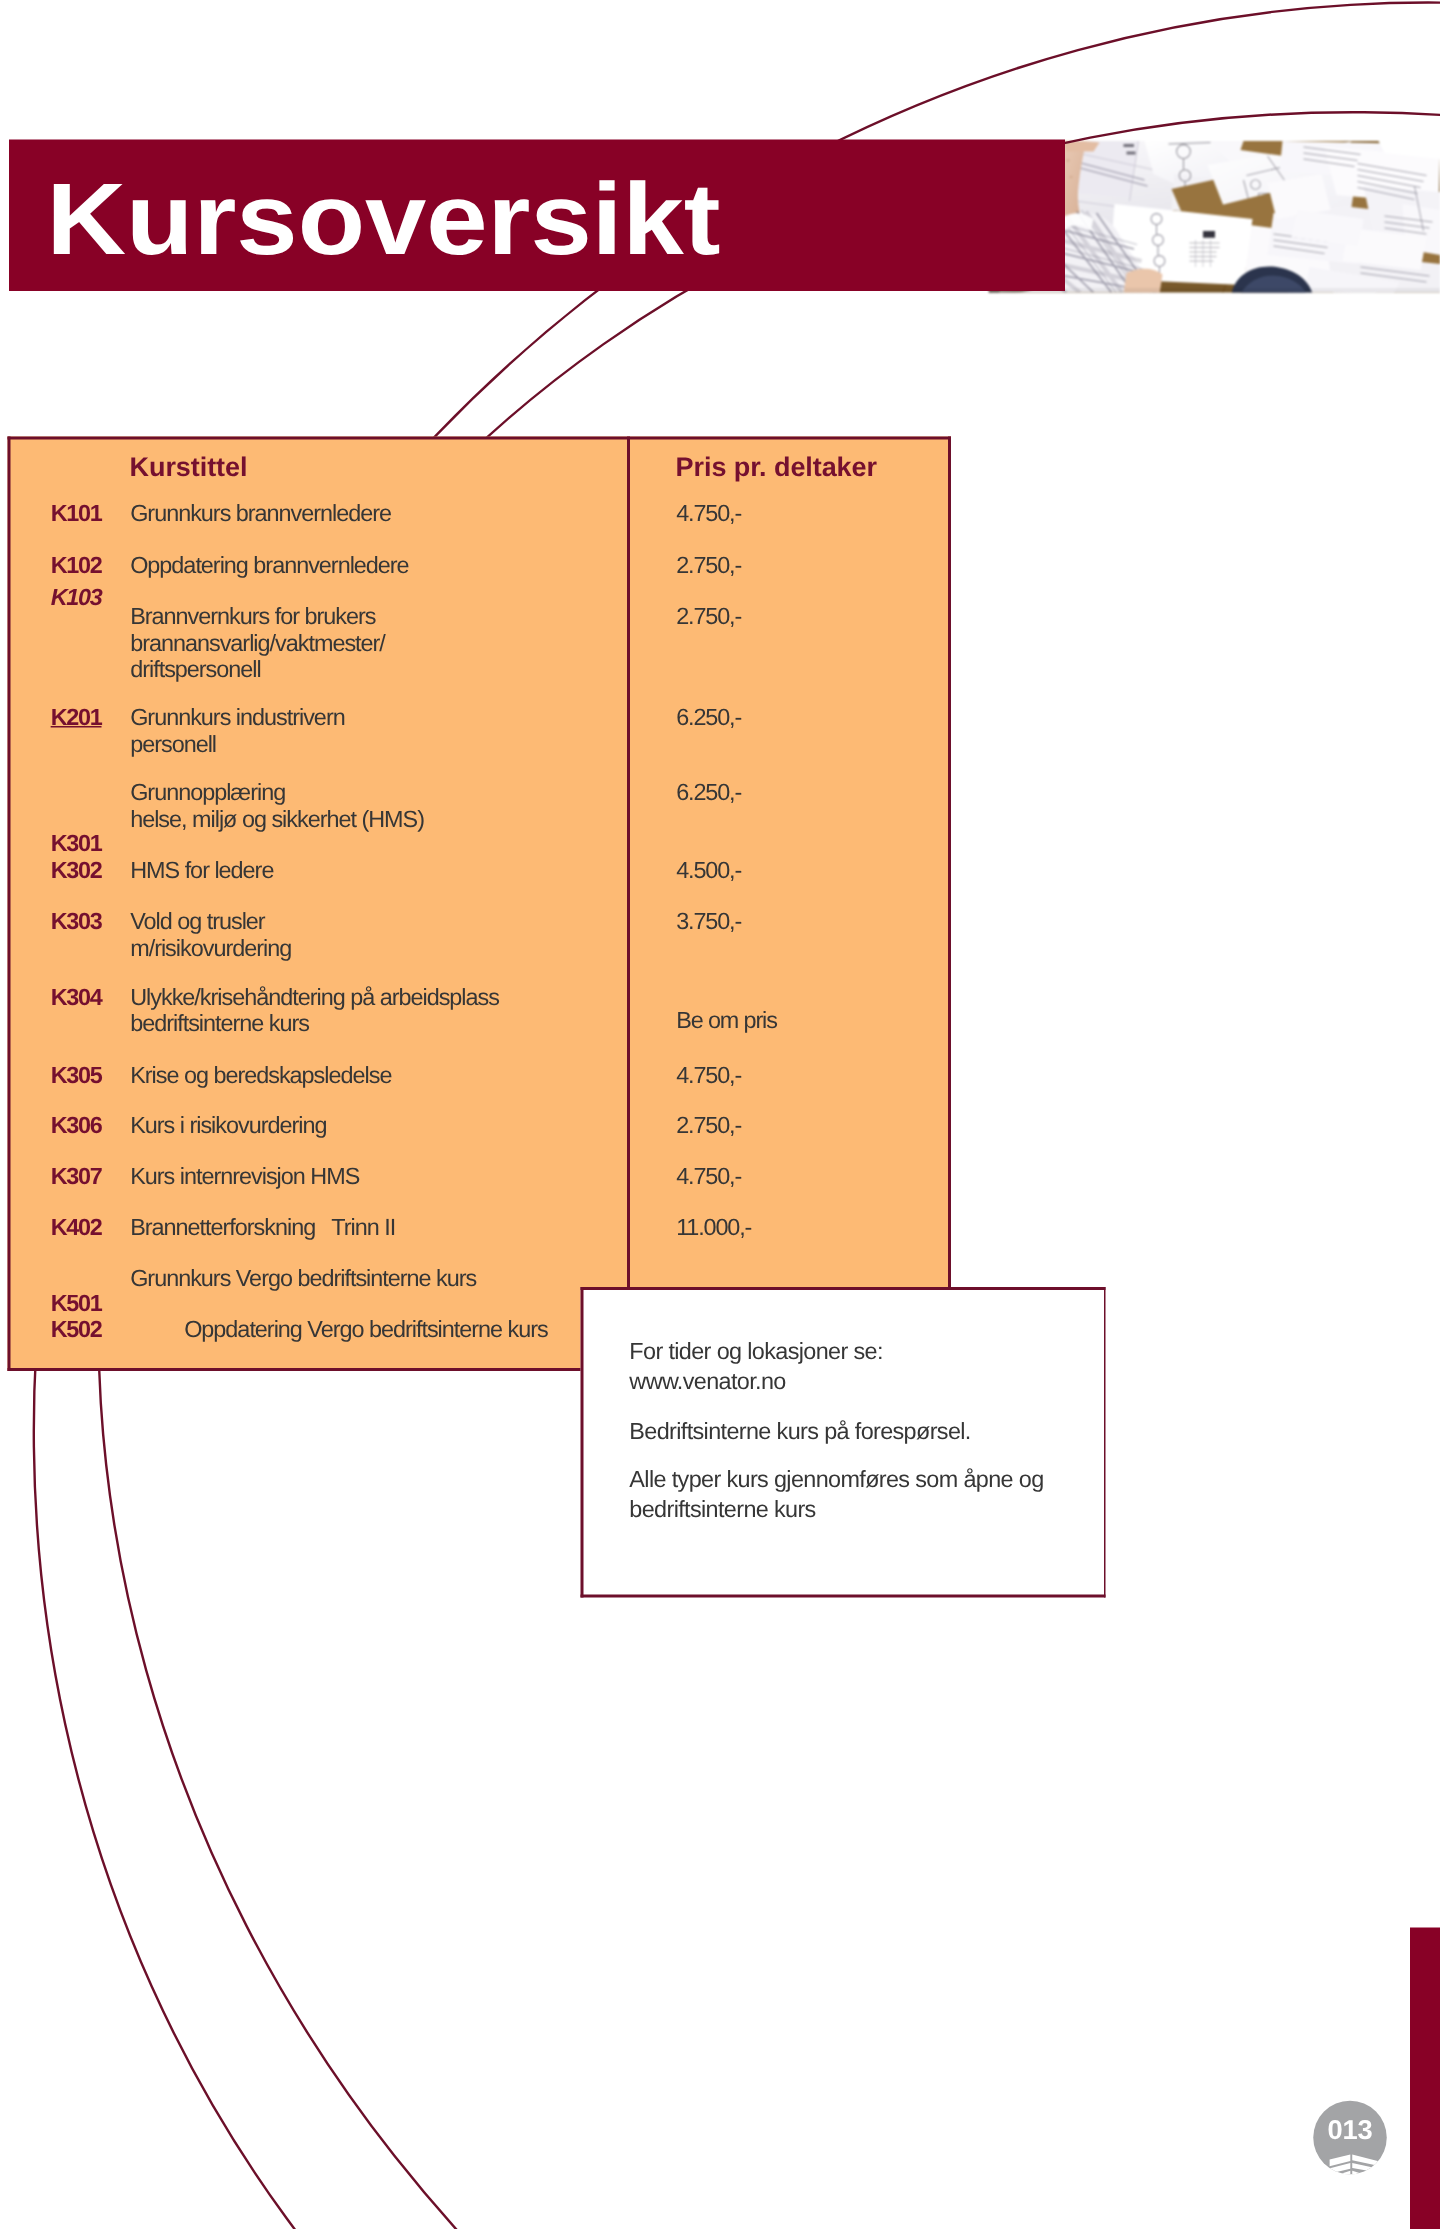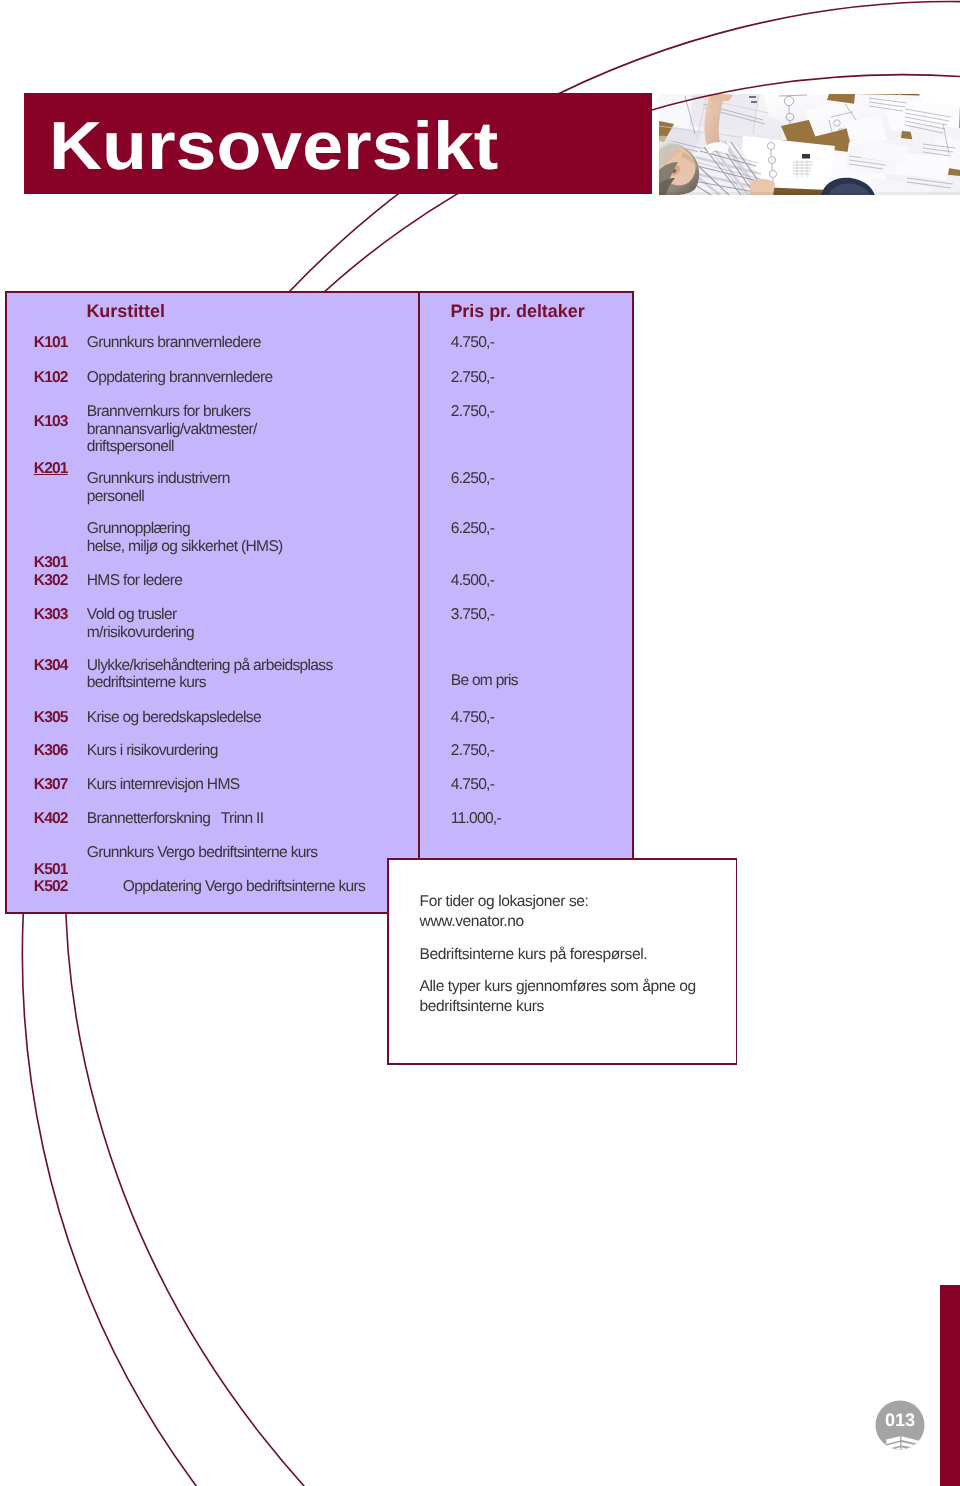--- a/index.html
+++ b/index.html
@@ -5,32 +5,32 @@
   html,body{margin:0;padding:0;background:#ffffff;}
   body{width:960px;height:1486px;position:relative;overflow:hidden;
        font-family:"Liberation Sans",sans-serif;
        -webkit-font-smoothing:antialiased;
        text-rendering:geometricPrecision;}
   #page{position:absolute;left:0;top:0;width:960px;height:1486px;background:#fff;overflow:hidden;}
 
   .arcs{position:absolute;left:0;top:0;width:960px;height:1486px;}
 
   
-  #banner{position:absolute;left:24px;top:93px;width:628px;height:101px;background:#880126;}
+  #banner{position:absolute;left:6px;top:93px;width:704px;height:101px;background:#880126;}
   #banner-title{position:absolute;left:24.5px;top:19.5px;font-family:"Liberation Sans",sans-serif;
       font-size:67.8px;font-weight:bold;color:#ffffff;line-height:1;white-space:nowrap;
       transform:scaleX(1.084);transform-origin:0 0;}
 
   
   #photo{position:absolute;left:659px;top:94px;width:301px;height:101px;overflow:hidden;
       filter:blur(0.7px) saturate(0.88) brightness(1.0) contrast(1.0);}
 
   
   #table-card{position:absolute;left:5.4px;top:290.8px;width:628.8px;height:622.8px;
-      background:#c4b5fd;}
+      background:#fdba74;}
   #table-card .fr{position:absolute;background:#6d0f2b;}
   #tb-top{left:0;top:0;width:628.6px;height:1.8px;}
   #tb-bot{left:0;top:621px;width:628.6px;height:1.8px;}
   #tb-left{left:0;top:0;width:1.8px;height:622.8px;}
   #tb-right{left:626.8px;top:0;width:1.8px;height:622.8px;}
   #col-divider{left:412.6px;top:0;width:1.8px;height:622.8px;}
 
   .tbl{position:absolute;left:0;top:0;width:628.6px;height:622.8px;}
   .cell{position:absolute;white-space:pre;letter-spacing:-0.75px;font-size:15.6px;}
   .c-code{color:#75102f;font-weight:bold;left:28.4px;letter-spacing:-0.85px;}
@@ -298,26 +298,26 @@
     <div class="fr" id="col-divider"></div>
     <div class="tbl" id="tbl">
         <div class="cell h-title" style="top: 10.3px;">Kurstittel</div>
         <div class="cell h-price" style="top: 10.3px;">Pris pr. deltaker</div>
         <div class="cell c-code" style="top: 43.7px;">K101</div>
         <div class="cell c-title" style="top: 43.7px;">Grunnkurs brannvernledere</div>
         <div class="cell c-price" style="top: 43.7px;">4.750,-</div>
         <div class="cell c-code" style="top: 78.2px;">K102</div>
         <div class="cell c-title" style="top: 78.2px;">Oppdatering brannvernledere</div>
         <div class="cell c-price" style="top: 78.2px;">2.750,-</div>
-        <div class="cell c-code" style="top: 122px;">K103</div>
+        <div class="cell c-code" style="top: 99px; font-style: italic;">K103</div>
         <div class="cell c-title" style="top: 112.7px;">Brannvernkurs for brukers
 brannansvarlig/vaktmester/
 driftspersonell</div>
         <div class="cell c-price" style="top: 112.7px;">2.750,-</div>
-        <div class="cell c-code" style="top: 169px; text-decoration: underline;">K201</div>
+        <div class="cell c-code" style="top: 179px; text-decoration: underline;">K201</div>
         <div class="cell c-title" style="top: 179.7px;">Grunnkurs industrivern
 personell</div>
         <div class="cell c-price" style="top: 179.7px;">6.250,-</div>
         <div class="cell c-code" style="top: 229.7px; margin-top: 34px;">K301</div>
         <div class="cell c-title" style="top: 229.7px;">Grunnopplæring
 helse, miljø og sikkerhet (HMS)</div>
         <div class="cell c-price" style="top: 229.7px;">6.250,-</div>
         <div class="cell c-code" style="top: 281.7px;">K302</div>
         <div class="cell c-title" style="top: 281.7px;">HMS for ledere</div>
         <div class="cell c-price" style="top: 281.7px;">4.500,-</div>

